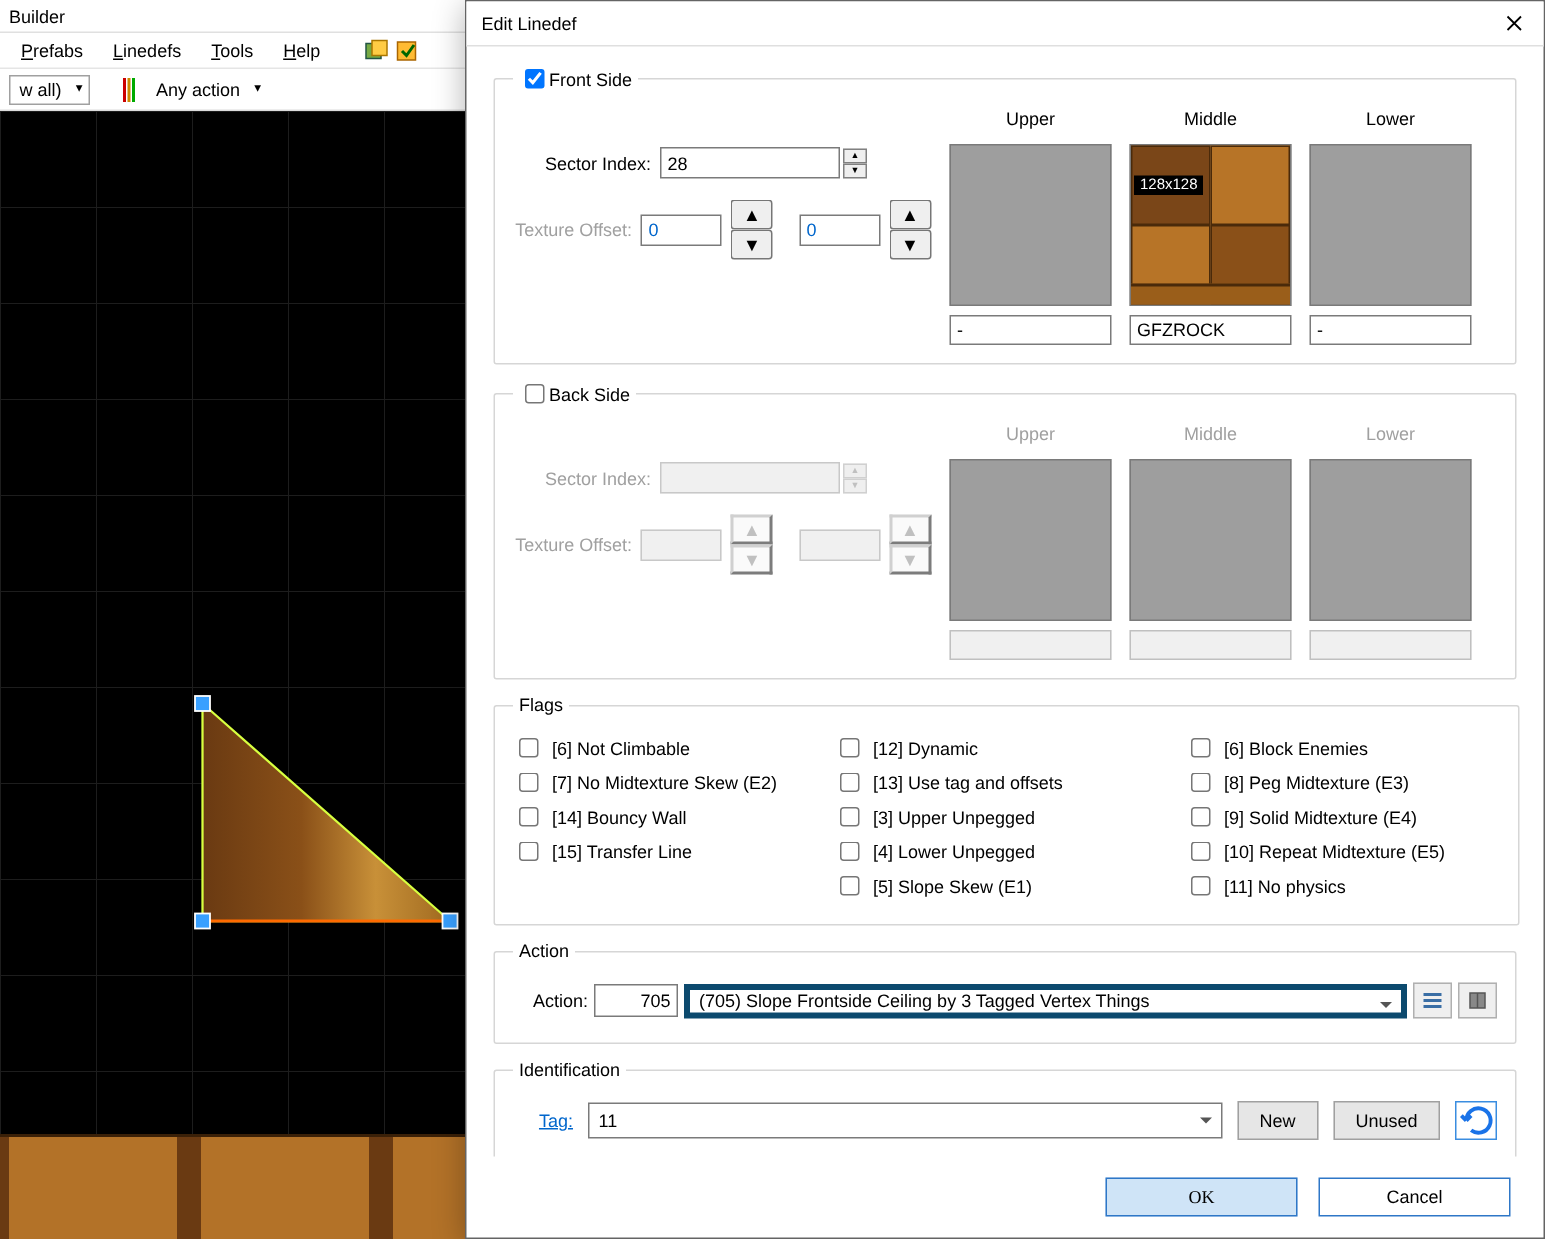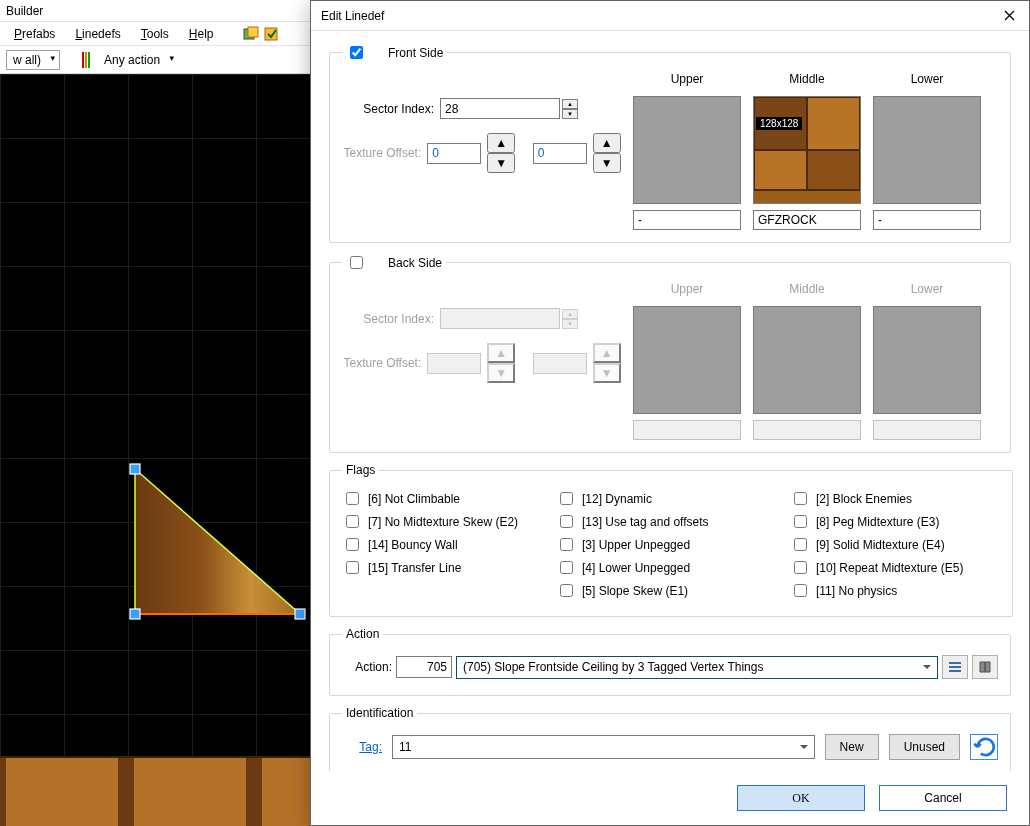--- a/index.html
+++ b/index.html
@@ -36,21 +36,21 @@
 
 
 .dialog { position:absolute; left:310px; top:0; width:720px; height:826px; background:#fff; border:1px solid #646464; box-shadow: 0 4px 20px rgba(0,0,0,.3); display:flex; flex-direction:column;}
 .dlg-title { height:30px; background:#fff; display:flex; align-items:center; padding-left:10px; border-bottom:1px solid #dfdfdf;}
 .dlg-title-text { flex:1; font-size:12px;}
 .dlg-close { width:40px; height:28px; display:flex; align-items:center; justify-content:center; cursor:default;}
 .dlg-close svg{ width:11px; height:11px;}
 .dlg-body { flex:1; padding:12px 18px 0 18px; overflow:hidden;}
 fieldset.group { border:1px solid #d6d6d6; border-radius:2px; margin:0 0 10px 0; padding:10px 12px 12px 12px; position:relative;}
 fieldset.group > legend { padding:0 4px; font-size:12px; }
-legend label { display:flex; align-items:center; gap:22px;}
+legend label { display:flex; align-items:center; gap:0;}
 legend input[type=checkbox]{ width:13px; height:13px;}
 .side-row { display:flex; }
 .side-left { width:290px; padding-top:26px; }
 .side-right { flex:1; display:flex; gap:10px; }
 .field-row { display:flex; align-items:center; margin-bottom:14px; gap:6px;}
 .field-row .lbl { width:92px; text-align:right; color:#000; }
 .field-row.disabled .lbl { color:#a0a0a0; }
 .numbox { display:flex; align-items:center; }
 .numbox input { width:120px; height:21px; border:1px solid #7a7a7a; padding:0 4px; font-size:12px;}
 .numbox .spin { width:16px; display:flex; flex-direction:column; margin-left:2px;}
@@ -69,21 +69,21 @@
 .r1{ background:#7a4618;} .r2{ background:#b77427;} .r3{ background:#b77427;} .r4{ background:#8a5018;}
 .rock-base { position:absolute; bottom:0; left:0; right:0; height:14px; background:#9a5e1a; border-top:2px solid #4a2a0a;}
 
 .flags-grid { display:grid; grid-template-columns: 210px 230px 210px; gap:4px 4px; padding-top:2px;}
 .flag { display:flex; align-items:center; gap:6px; }
 .flag input{ width:13px; height:13px;}
 
 .action-row{ display:flex; align-items:center; gap:4px; padding:4px 0;}
 .action-row .albl{ width:50px; text-align:right;}
 .action-num{ width:56px; height:22px; border:1px solid #7a7a7a; text-align:right; padding:0 4px;}
-.action-sel{ flex:1; height:23px; border:1px solid #0c4a6e; background:#fff; padding:0 22px 0 6px; position:relative; display:flex; align-items:center;}
+.action-sel{ flex:1; height:23px; border:4px solid #0c4a6e; background:#fff; padding:0 22px 0 6px; position:relative; display:flex; align-items:center;}
 .action-sel::after{ content:""; position:absolute; right:6px; top:8px; border:4px solid transparent; border-top-color:#555;}
 .icon-btn{ width:26px; height:24px; border:1px solid #b0b0b0; background:#efefef; display:flex; align-items:center; justify-content:center;}
 .icon-btn svg{ width:14px; height:14px;}
 
 .ident-row{ display:flex; align-items:center; gap:10px; padding:4px 0 6px 0;}
 .ident-row .tlbl{ width:40px; text-align:right;}
 .ident-row .tlbl a{ color:#0066cc; text-decoration:underline;}
 .tag-sel{ flex:1; height:24px; border:1px solid #7a7a7a; padding:0 22px 0 6px; position:relative; display:flex; align-items:center;}
 .tag-sel::after{ content:""; position:absolute; right:6px; top:9px; border:4px solid transparent; border-top-color:#555;}
 .btn{ height:26px; border:1px solid #a0a0a0; background:#e6e6e6; padding:0 14px; cursor:default;}
@@ -274,21 +274,21 @@
           <div class="flag">
             <input type="checkbox" style="">
             <span>[6] Not Climbable</span>
           </div>
           <div class="flag">
             <input type="checkbox" style="">
             <span>[12] Dynamic</span>
           </div>
           <div class="flag">
             <input type="checkbox" style="">
-            <span>[2] Block Enemies</span>
+            <span>[6] Block Enemies</span>
           </div>
           <div class="flag">
             <input type="checkbox" style="">
             <span>[7] No Midtexture Skew (E2)</span>
           </div>
           <div class="flag">
             <input type="checkbox" style="">
             <span>[13] Use tag and offsets</span>
           </div>
           <div class="flag">

